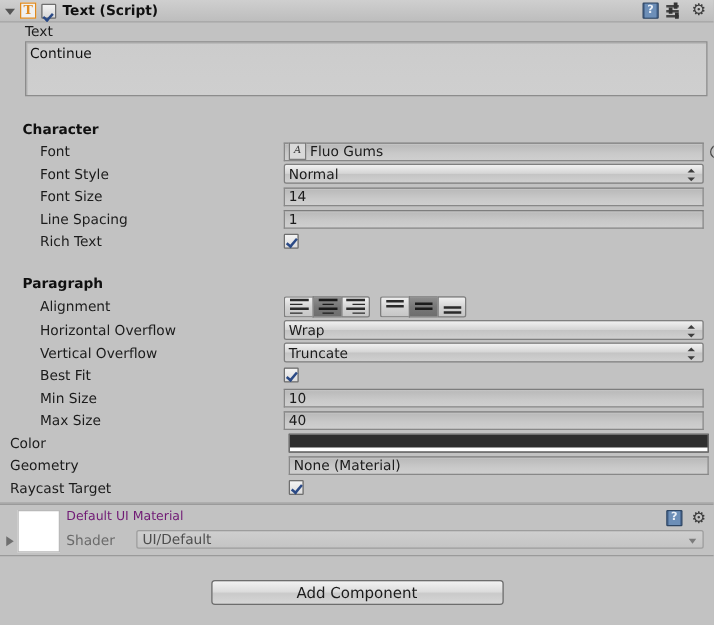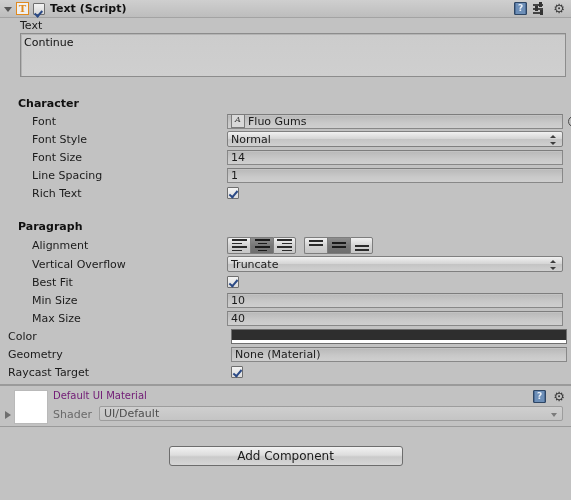--- a/index.html
+++ b/index.html
@@ -219,21 +219,21 @@
   .mat-arrow{
     position:absolute;left:5px;top:25px;width:0;height:0;
     border-left:6px solid #6f6f6f;border-top:4px solid transparent;border-bottom:4px solid transparent;
   }
   .mat-thumb{
     position:absolute;left:14px;top:4px;width:32px;height:32px;background:#fff;border:1px solid #b9b9b9;
   }
   .mat-title{position:absolute;left:53px;top:4px;font-size:10px;color:#701a75;}
   .shader-label{position:absolute;left:53px;top:22px;font-size:11px;color:#6a6a6a;}
   .shader-popup{
-    position:absolute;left:99px;top:20px;right:8px;height:15px;box-sizing:border-box;
+    position:absolute;left:109px;top:20px;right:8px;height:15px;box-sizing:border-box;
     background:linear-gradient(180deg,#cfcfcf 0%,#c4c4c4 100%);
     border:1px solid #9d9d9d;border-radius:2px;
     display:flex;align-items:flex-start;padding:0 4px;font-size:11px;color:#4e4e4e;
   }
   .shader-popup .tri{
     position:absolute;right:5px;top:6px;
     border-left:3.5px solid transparent;border-right:3.5px solid transparent;border-top:4px solid #7b7b7b;
   }
   .mat-icons{position:absolute;right:5px;top:4px;display:flex;align-items:center;gap:6px;}
 
@@ -374,20 +374,27 @@
           <span class="vbox bot">
               <span></span>
               <span></span>
             </span>
         </div>
       </div>
     </div>
   </div>
 
 
+  <div class="row">
+    <div class="label l1">Horizontal Overflow</div>
+    <div class="popup">
+      <span>Wrap</span>
+      <span class="arrows"></span>
+    </div>
+  </div>
 
   <div class="row">
     <div class="label l1">Vertical Overflow</div>
     <div class="popup">
       <span>Truncate</span>
       <span class="arrows"></span>
     </div>
   </div>
 
   <div class="row">

